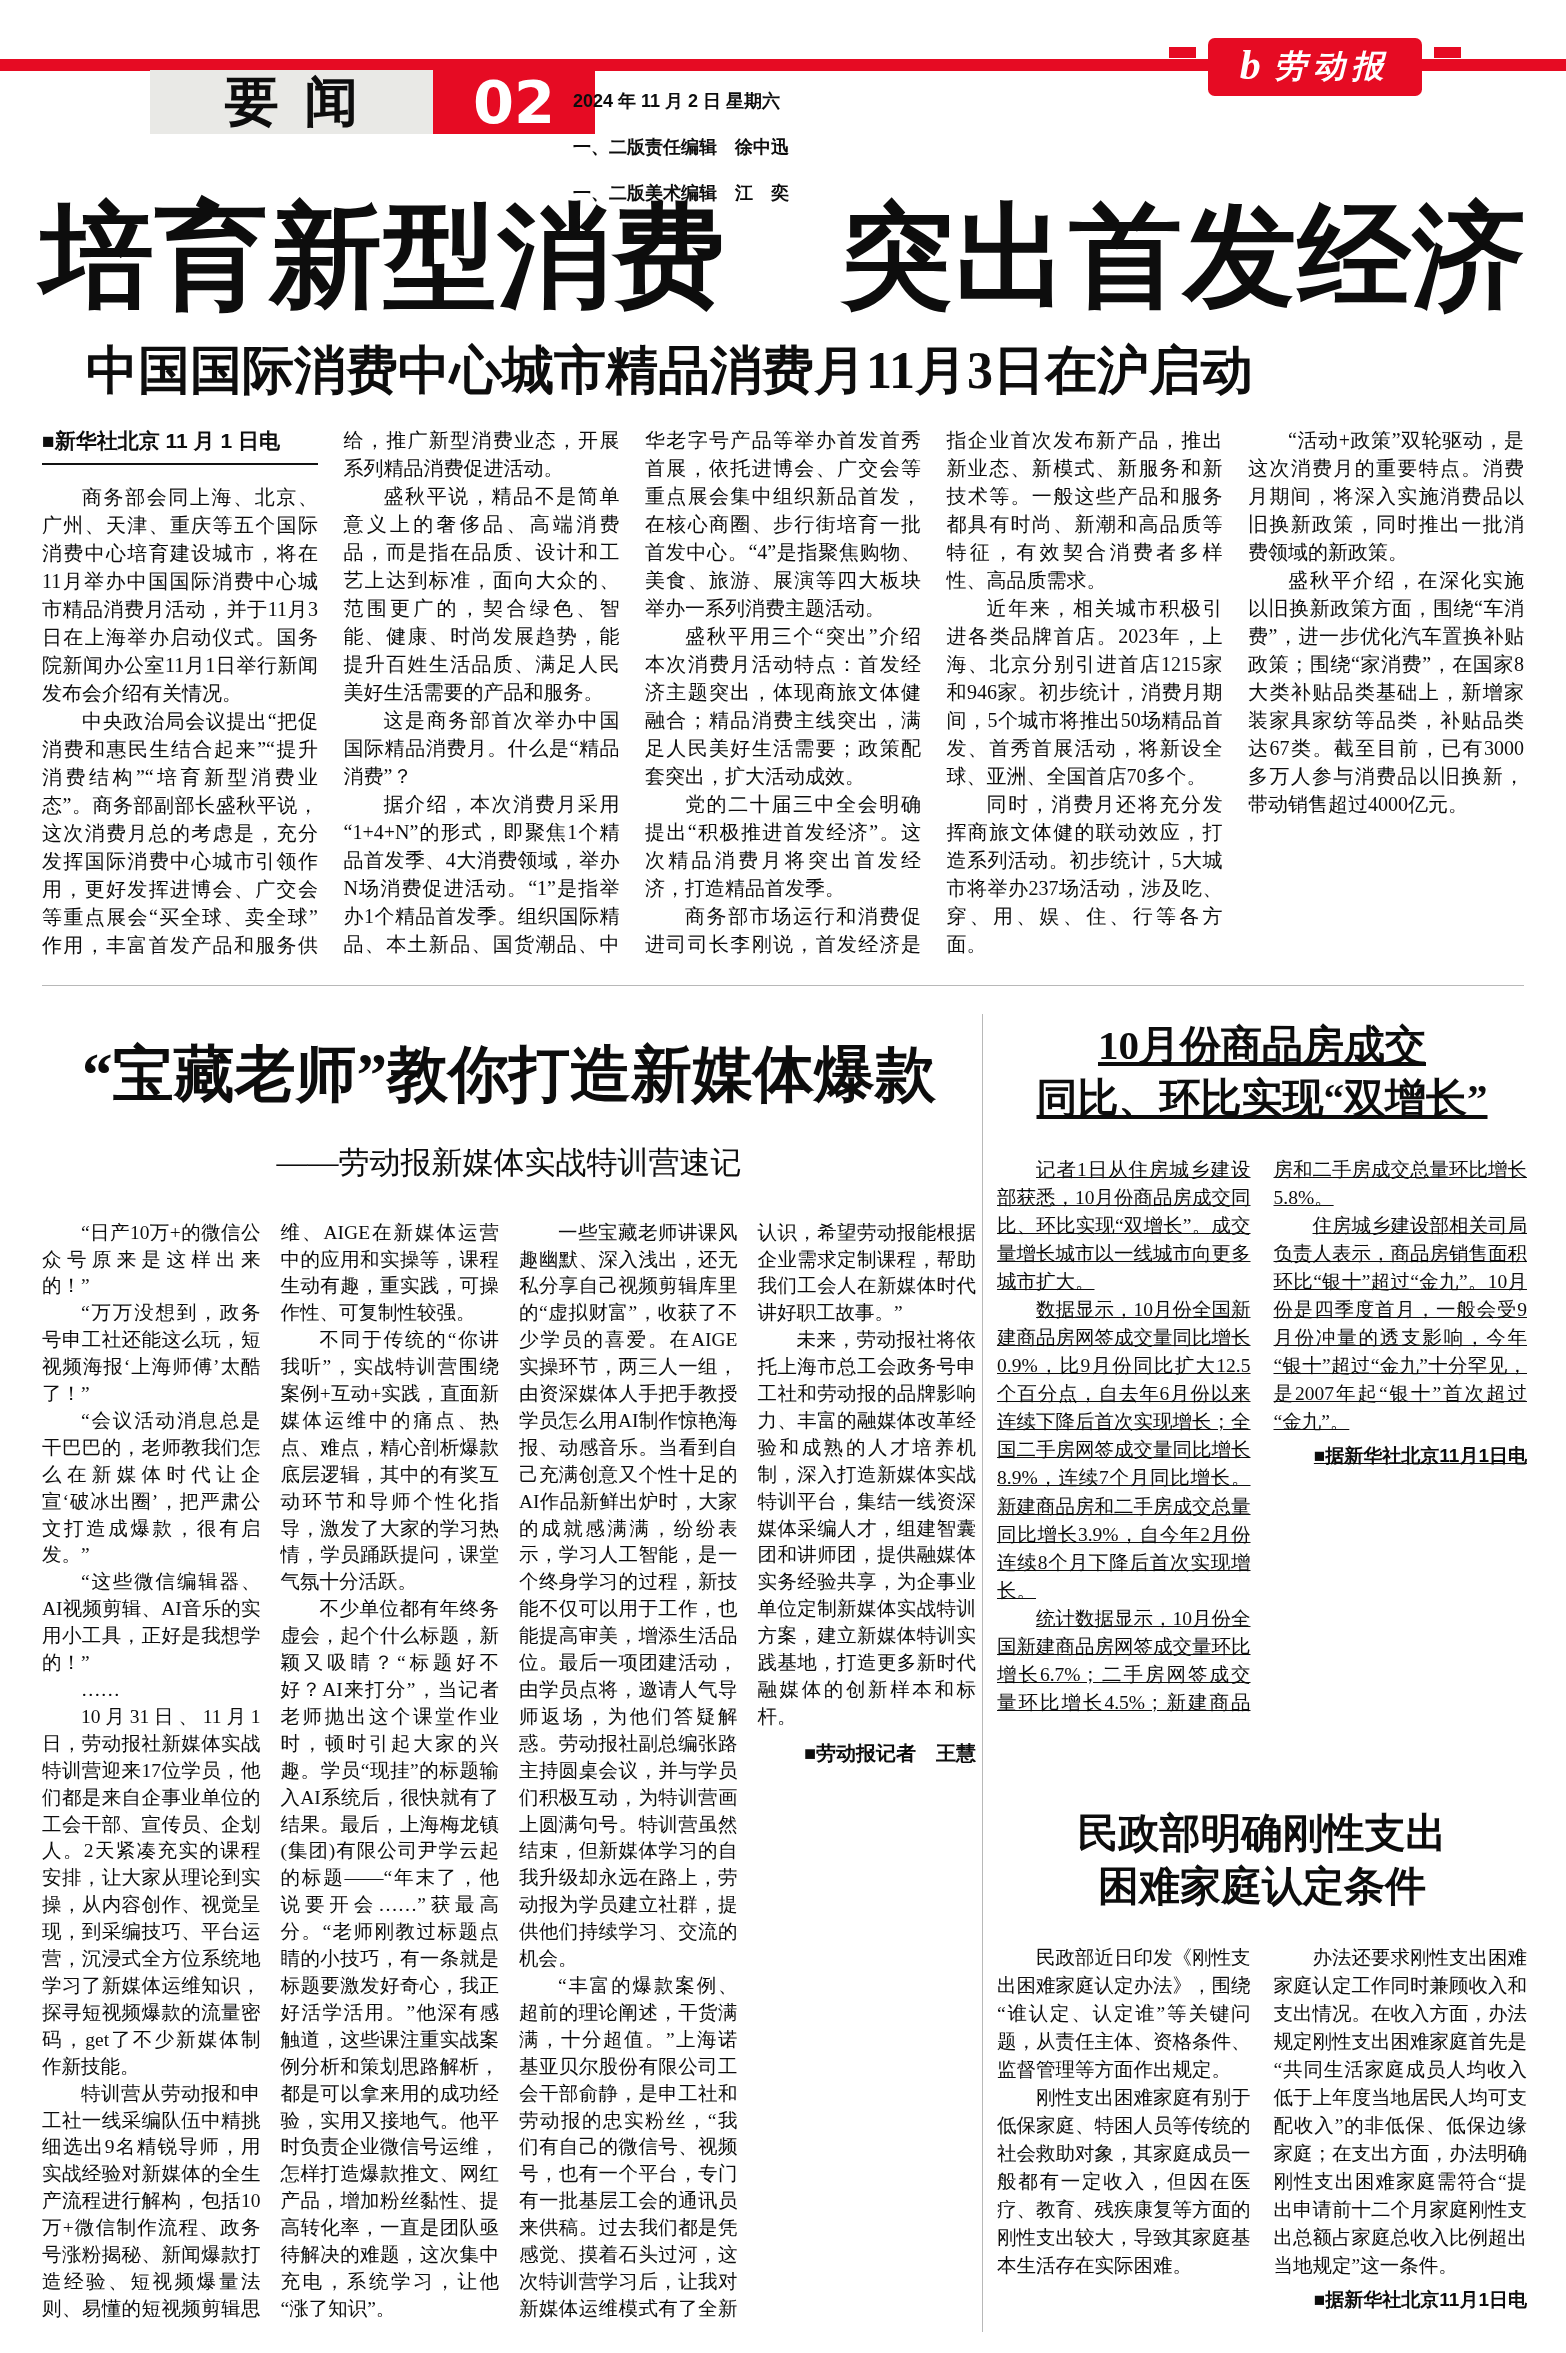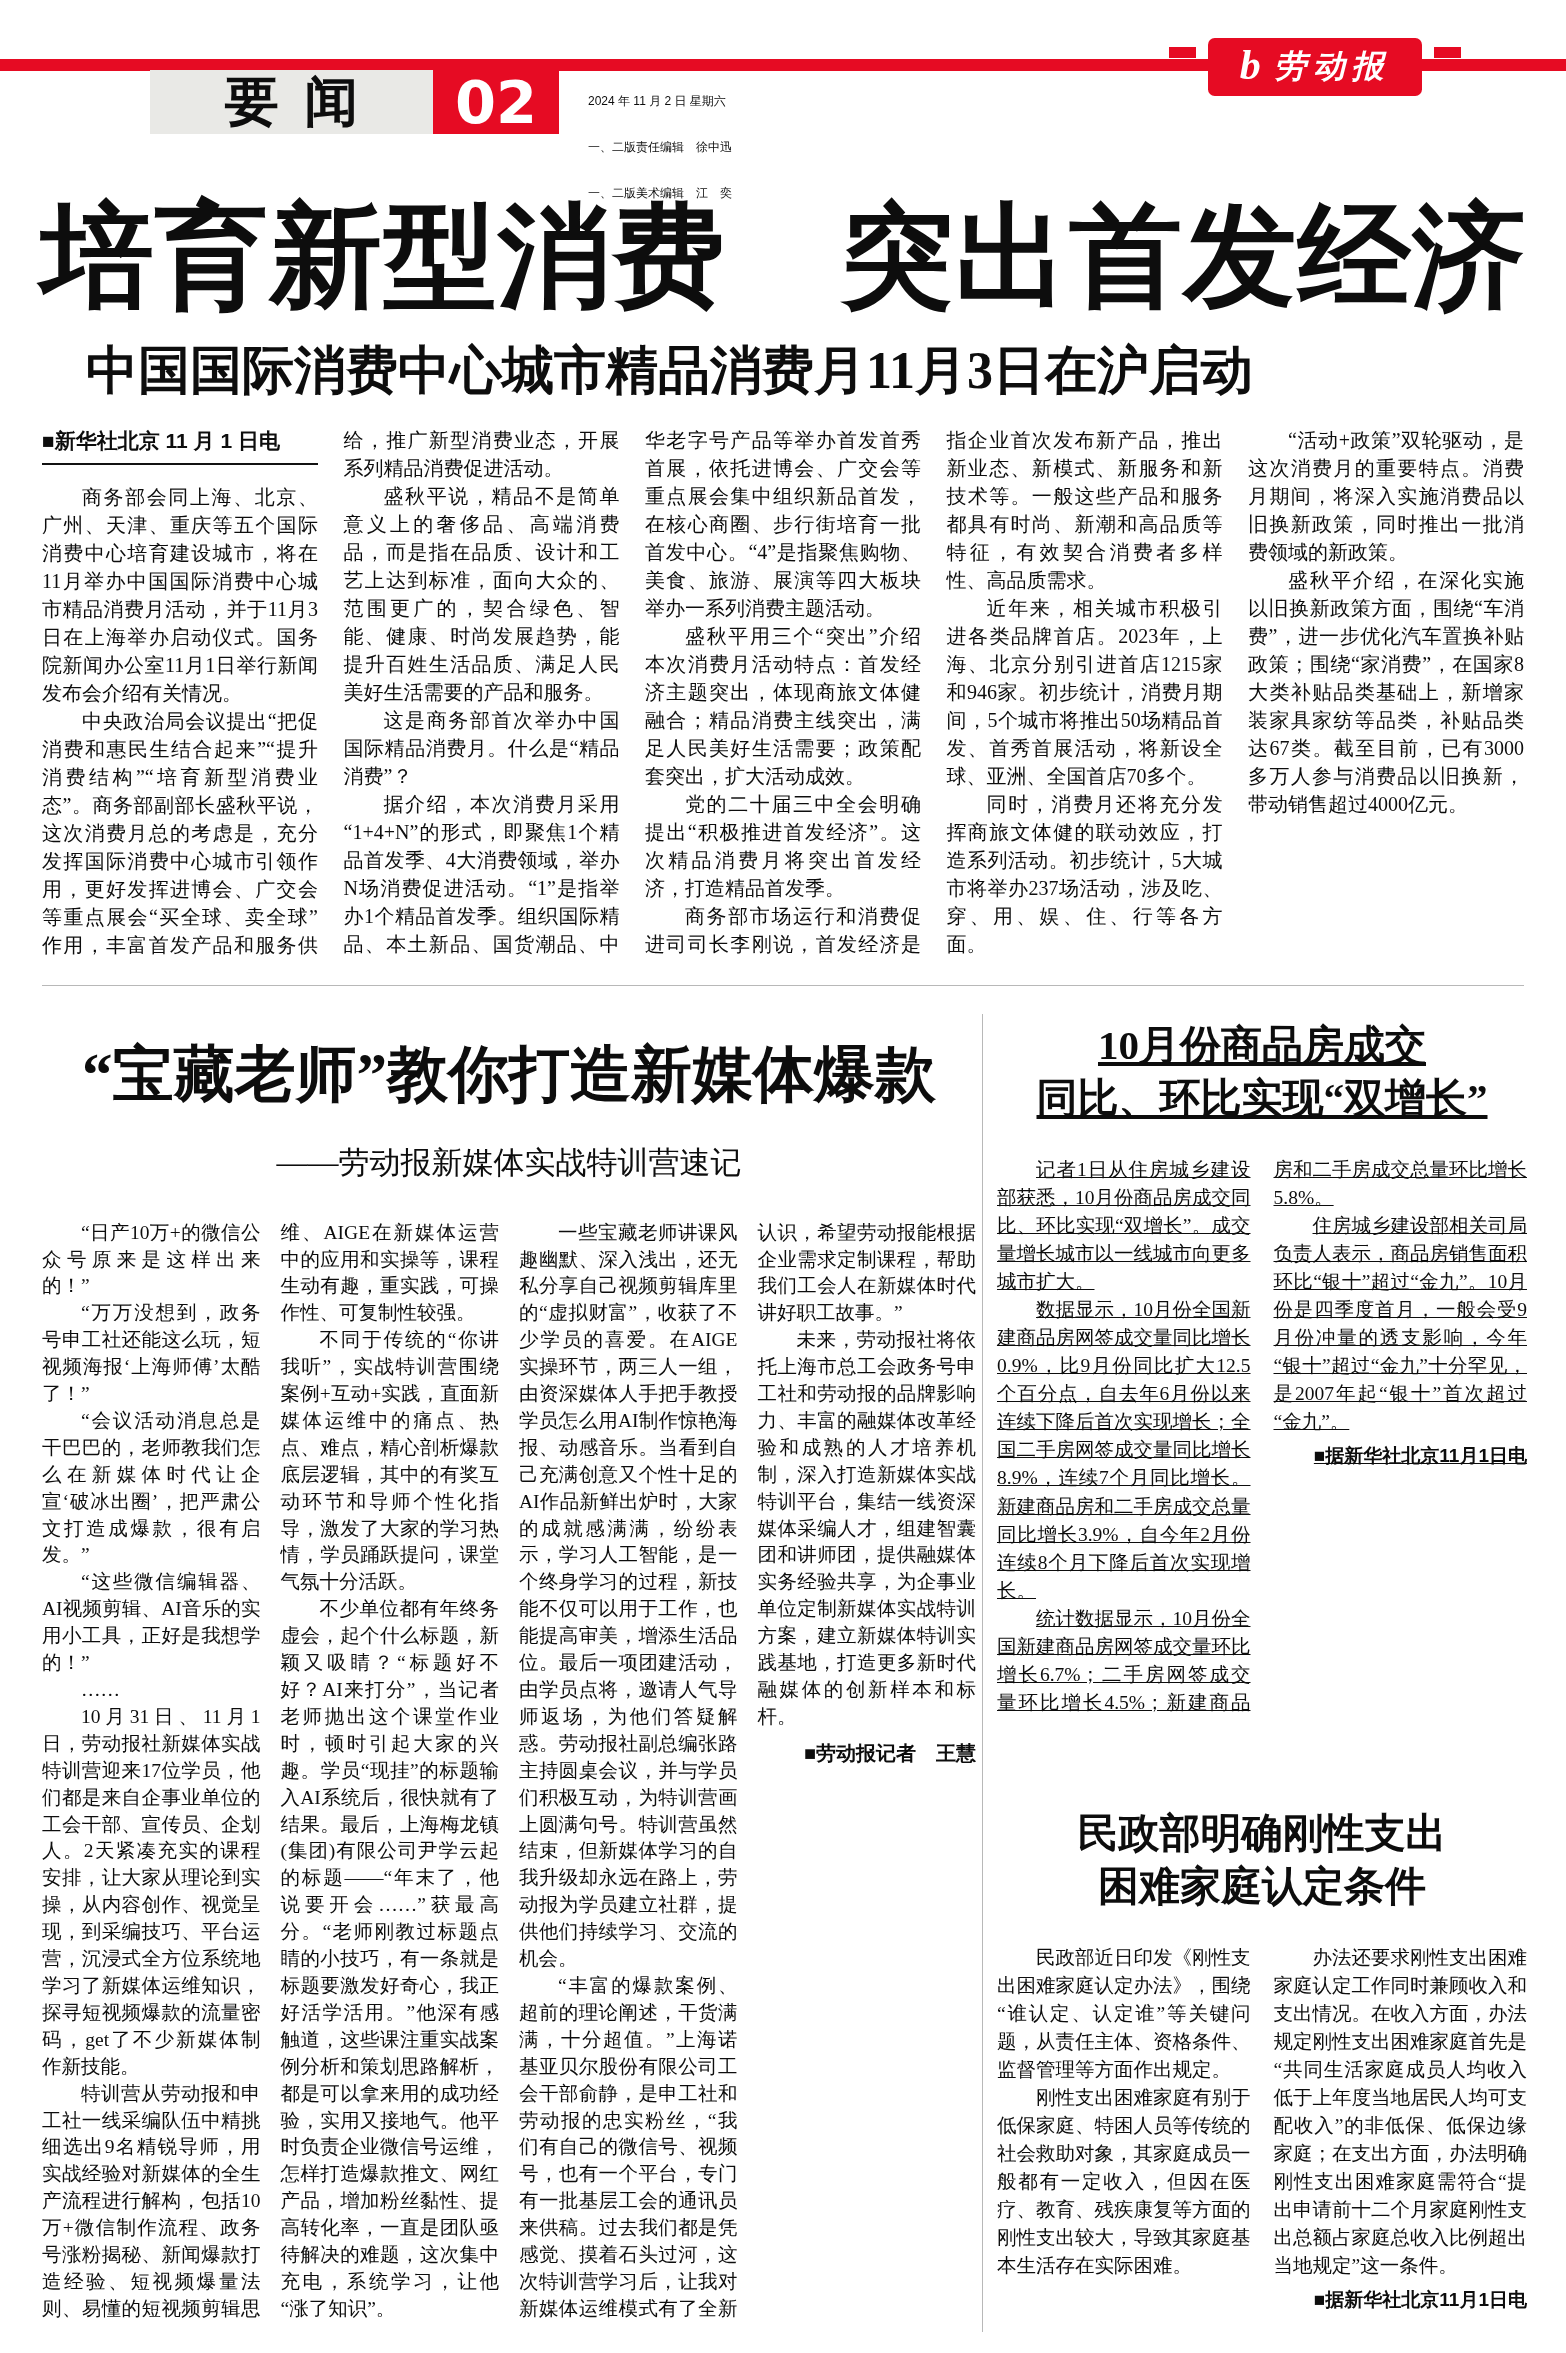--- a/index.html
+++ b/index.html
@@ -9,28 +9,28 @@
     font-family:"Liberation Serif","DejaVu Serif",serif;
   }
   
   .top-rule{position:absolute;left:0;top:59px;width:1567px;height:11.5px;background:#e60b23;}
   .section-box{
     position:absolute;left:150px;top:70px;width:283px;height:64px;background:#e9e9e6;
     display:flex;align-items:center;justify-content:center;
     font-weight:bold;font-size:54px;letter-spacing:25.6px;text-indent:25.6px;
   }
   .pagenum-box{
-    position:absolute;left:433px;top:70px;width:126px;height:64px;background:#e60b23;
+    position:absolute;left:433px;top:70px;width:162px;height:64px;background:#e60b23;
     color:#fff;display:flex;align-items:center;justify-content:center;
     font-family:"DejaVu Sans","Liberation Sans",sans-serif;font-weight:bold;font-size:59px;
   }
   .dateblock{
-    position:absolute;left:588px;top:67px;
-    font-family:"Liberation Sans","DejaVu Sans",sans-serif;font-weight:normal;
-    font-size:12px;line-height:23px;white-space:pre-line;
+    position:absolute;left:573px;top:67px;
+    font-family:"Liberation Sans","DejaVu Sans",sans-serif;font-weight:bold;
+    font-size:18px;line-height:23px;white-space:pre-line;
   }
   .masthead{
     position:absolute;left:1208px;top:38px;width:214px;height:58px;background:#e60b23;
     border-radius:6.7px;color:#fff;display:flex;align-items:center;justify-content:center;gap:13.5px;
   }
   .masthead .mark{
     font:italic bold 42px "Liberation Serif",serif;line-height:1;transform:translateY(-2px);
   }
   .masthead .name{
     font:italic bold 32px "Liberation Serif",serif;letter-spacing:6.7px;

